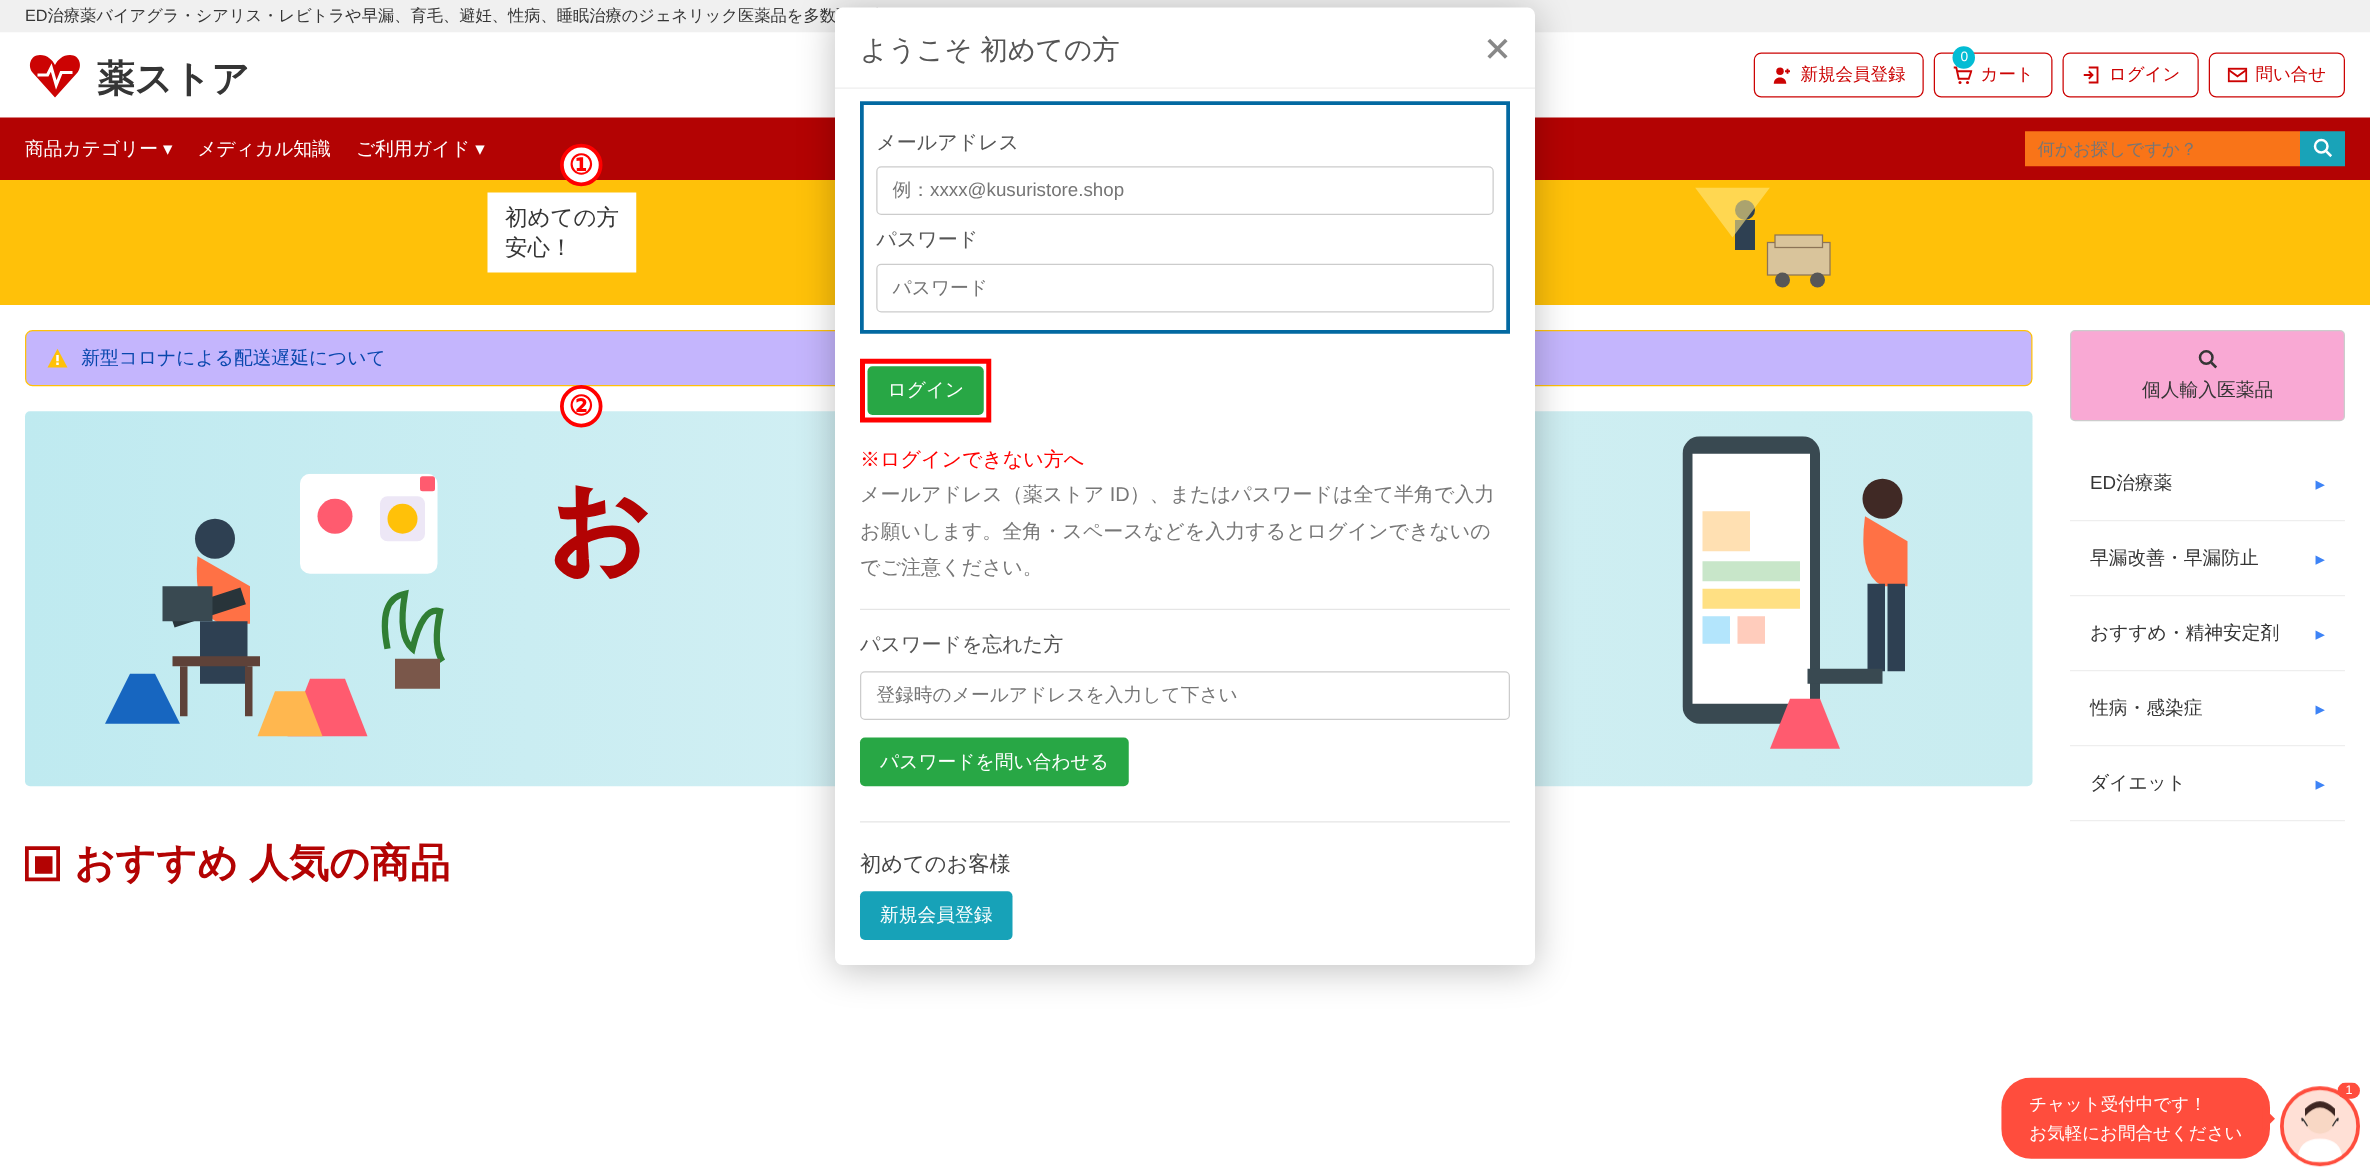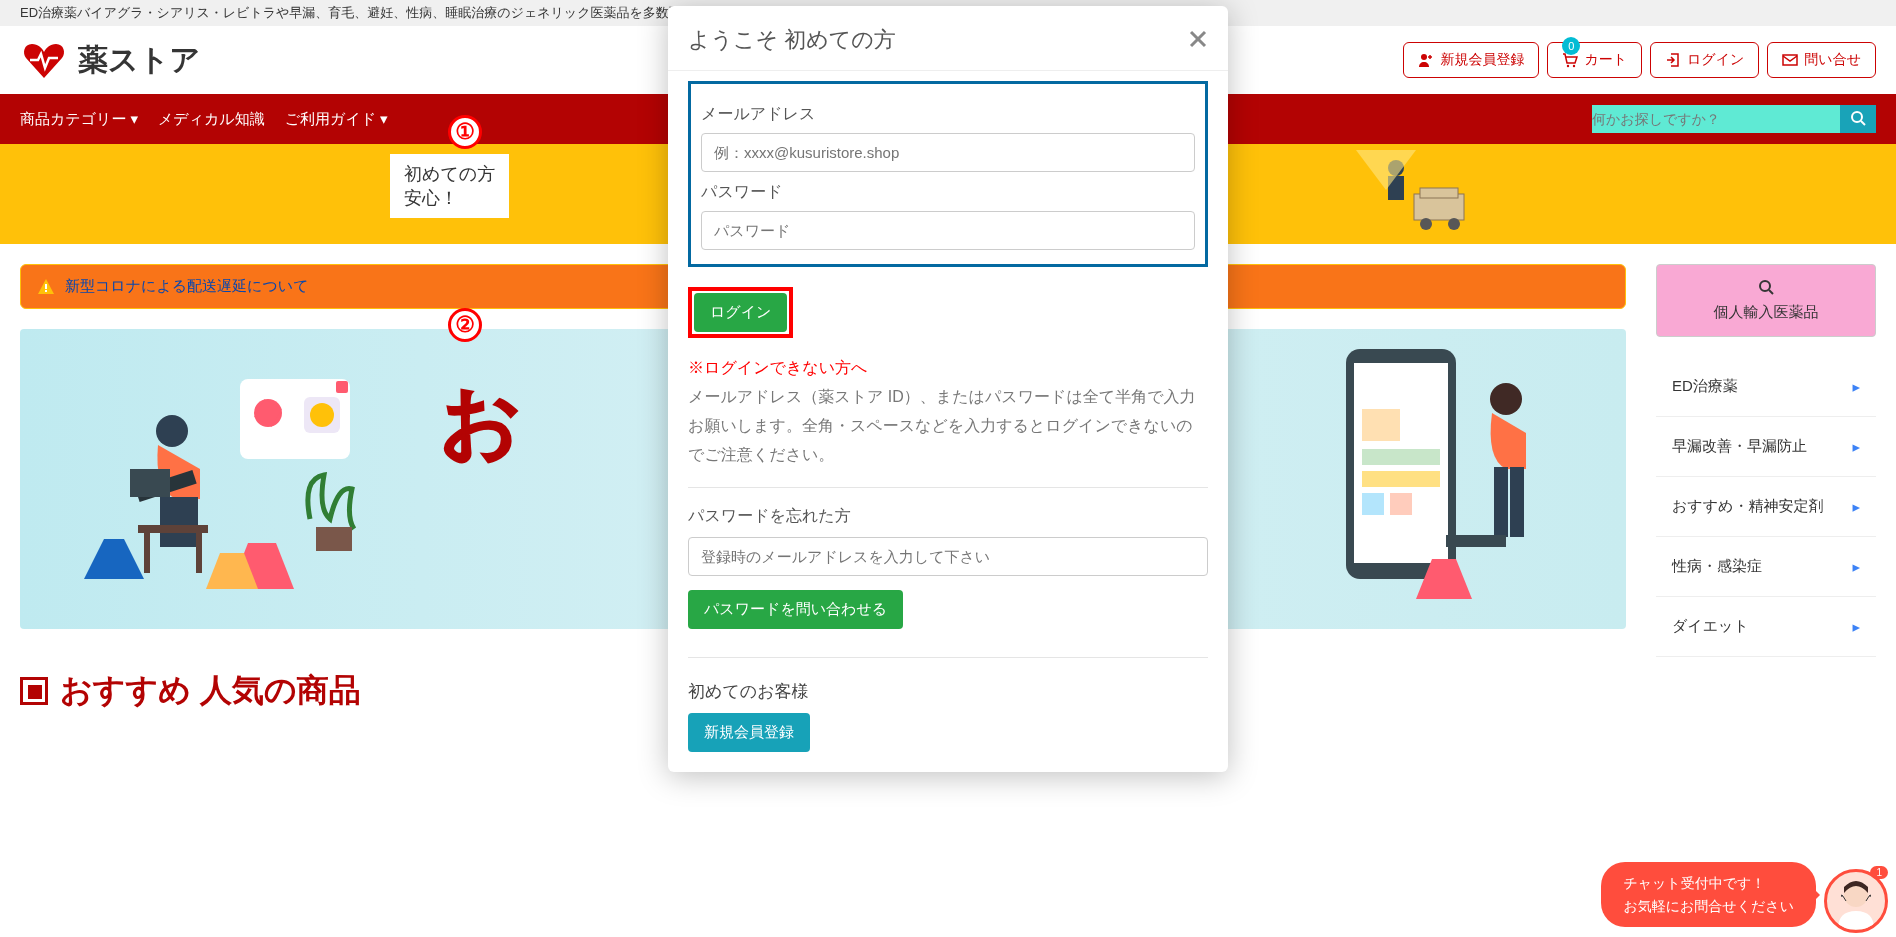--- a/index.html
+++ b/index.html
@@ -1,42 +1,42 @@
 <!DOCTYPE html>
 <html><head>
 <meta charset="utf-8">
 <style>
 * { box-sizing: border-box; margin: 0; padding: 0; }
 body { font-family: "Hiragino Kaku Gothic Pro", "Meiryo", sans-serif; font-size: 14px; color: #333; background: #fff; overflow-x: hidden; }
 
 .topbar { background: #f0f0f0; padding: 4px 20px; font-size: 13px; color: #333; }
 
 .header { display: flex; align-items: center; justify-content: space-between; padding: 10px 20px; background: #fff; }
-.logo { display: flex; align-items: center; gap: 10px; }
+.logo { display: flex; align-items: flex-end; gap: 10px; }
 .logo-icon { width: 48px; height: 48px; }
 .logo-text { font-size: 30px; font-weight: bold; color: #333; }
 .header-buttons { display: flex; gap: 8px; }
 .header-btn { display: inline-flex; align-items: center; gap: 6px; padding: 8px 14px; border: 1px solid #cc0000; border-radius: 6px; background: #fff; color: #cc0000; font-size: 14px; cursor: pointer; position: relative; }
 .header-btn .badge { position: absolute; top: -6px; left: 14px; background: #00bcd4; color: #fff; border-radius: 50%; width: 18px; height: 18px; font-size: 11px; display: flex; align-items: center; justify-content: center; }
 
 .navbar { background: #b30000; display: flex; align-items: center; justify-content: space-between; padding: 0 20px; height: 50px; }
 .nav-links { display: flex; gap: 20px; }
 .nav-link { color: #fff; font-size: 15px; cursor: pointer; display: flex; align-items: center; gap: 4px; }
 .search-wrap { display: flex; }
-.search-input { width: 248px; padding: 6px 0; border: none; font-size: 14px; background: #5eead4; }
+.search-input { width: 220px; padding: 6px 10px; border: none; font-size: 14px; background: #f97316; }
 .search-btn { background: #17a2b8; border: none; color: #fff; width: 36px; cursor: pointer; }
 
 .banner-strip { background: #ffc107; height: 100px; display: flex; align-items: center; padding: 0 40px; position: relative; overflow: hidden; }
 .banner-text { background: #fff; padding: 8px 14px; font-size: 18px; position: absolute; left: 390px; top: 10px; }
 
 .main-wrap { display: flex; gap: 30px; padding: 20px 20px 0 20px; }
 .main-left { flex: 1; }
 .main-right { width: 220px; }
 
-.alert { border: 1px solid #ffc107; border-radius: 6px; padding: 12px 16px; display: flex; align-items: center; gap: 10px; color: #0645ad; font-size: 15px; margin-bottom: 20px; background: #f97316; }
+.alert { border: 1px solid #ffc107; border-radius: 6px; padding: 12px 16px; display: flex; align-items: center; gap: 10px; color: #0645ad; font-size: 15px; margin-bottom: 20px; background: #c4b5fd; }
 .alert-icon { color: #ffc107; }
 
 .hero { background: linear-gradient(90deg, #bfeaf0 0%, #d5f0f4 50%, #c8ecf0 100%); height: 300px; border-radius: 4px; position: relative; overflow: hidden; margin-bottom: 40px; }
 .hero-left-person { position: absolute; left: 60px; top: 50px; }
 .hero-phone { position: absolute; right: 60px; top: 20px; }
 .hero-bigtext { position: absolute; left: 420px; top: 40px; font-size: 80px; font-weight: bold; color: #b30000; -webkit-text-stroke: 2px #b30000; }
 
 .section-heading { display: flex; align-items: center; gap: 12px; font-size: 32px; color: #b30000; font-weight: bold; }
 .section-heading .sq { width: 28px; height: 28px; border: 3px solid #b30000; position: relative; }
 .section-heading .sq::after { content: ""; position: absolute; left: 5px; top: 5px; width: 14px; height: 14px; background: #b30000; }

